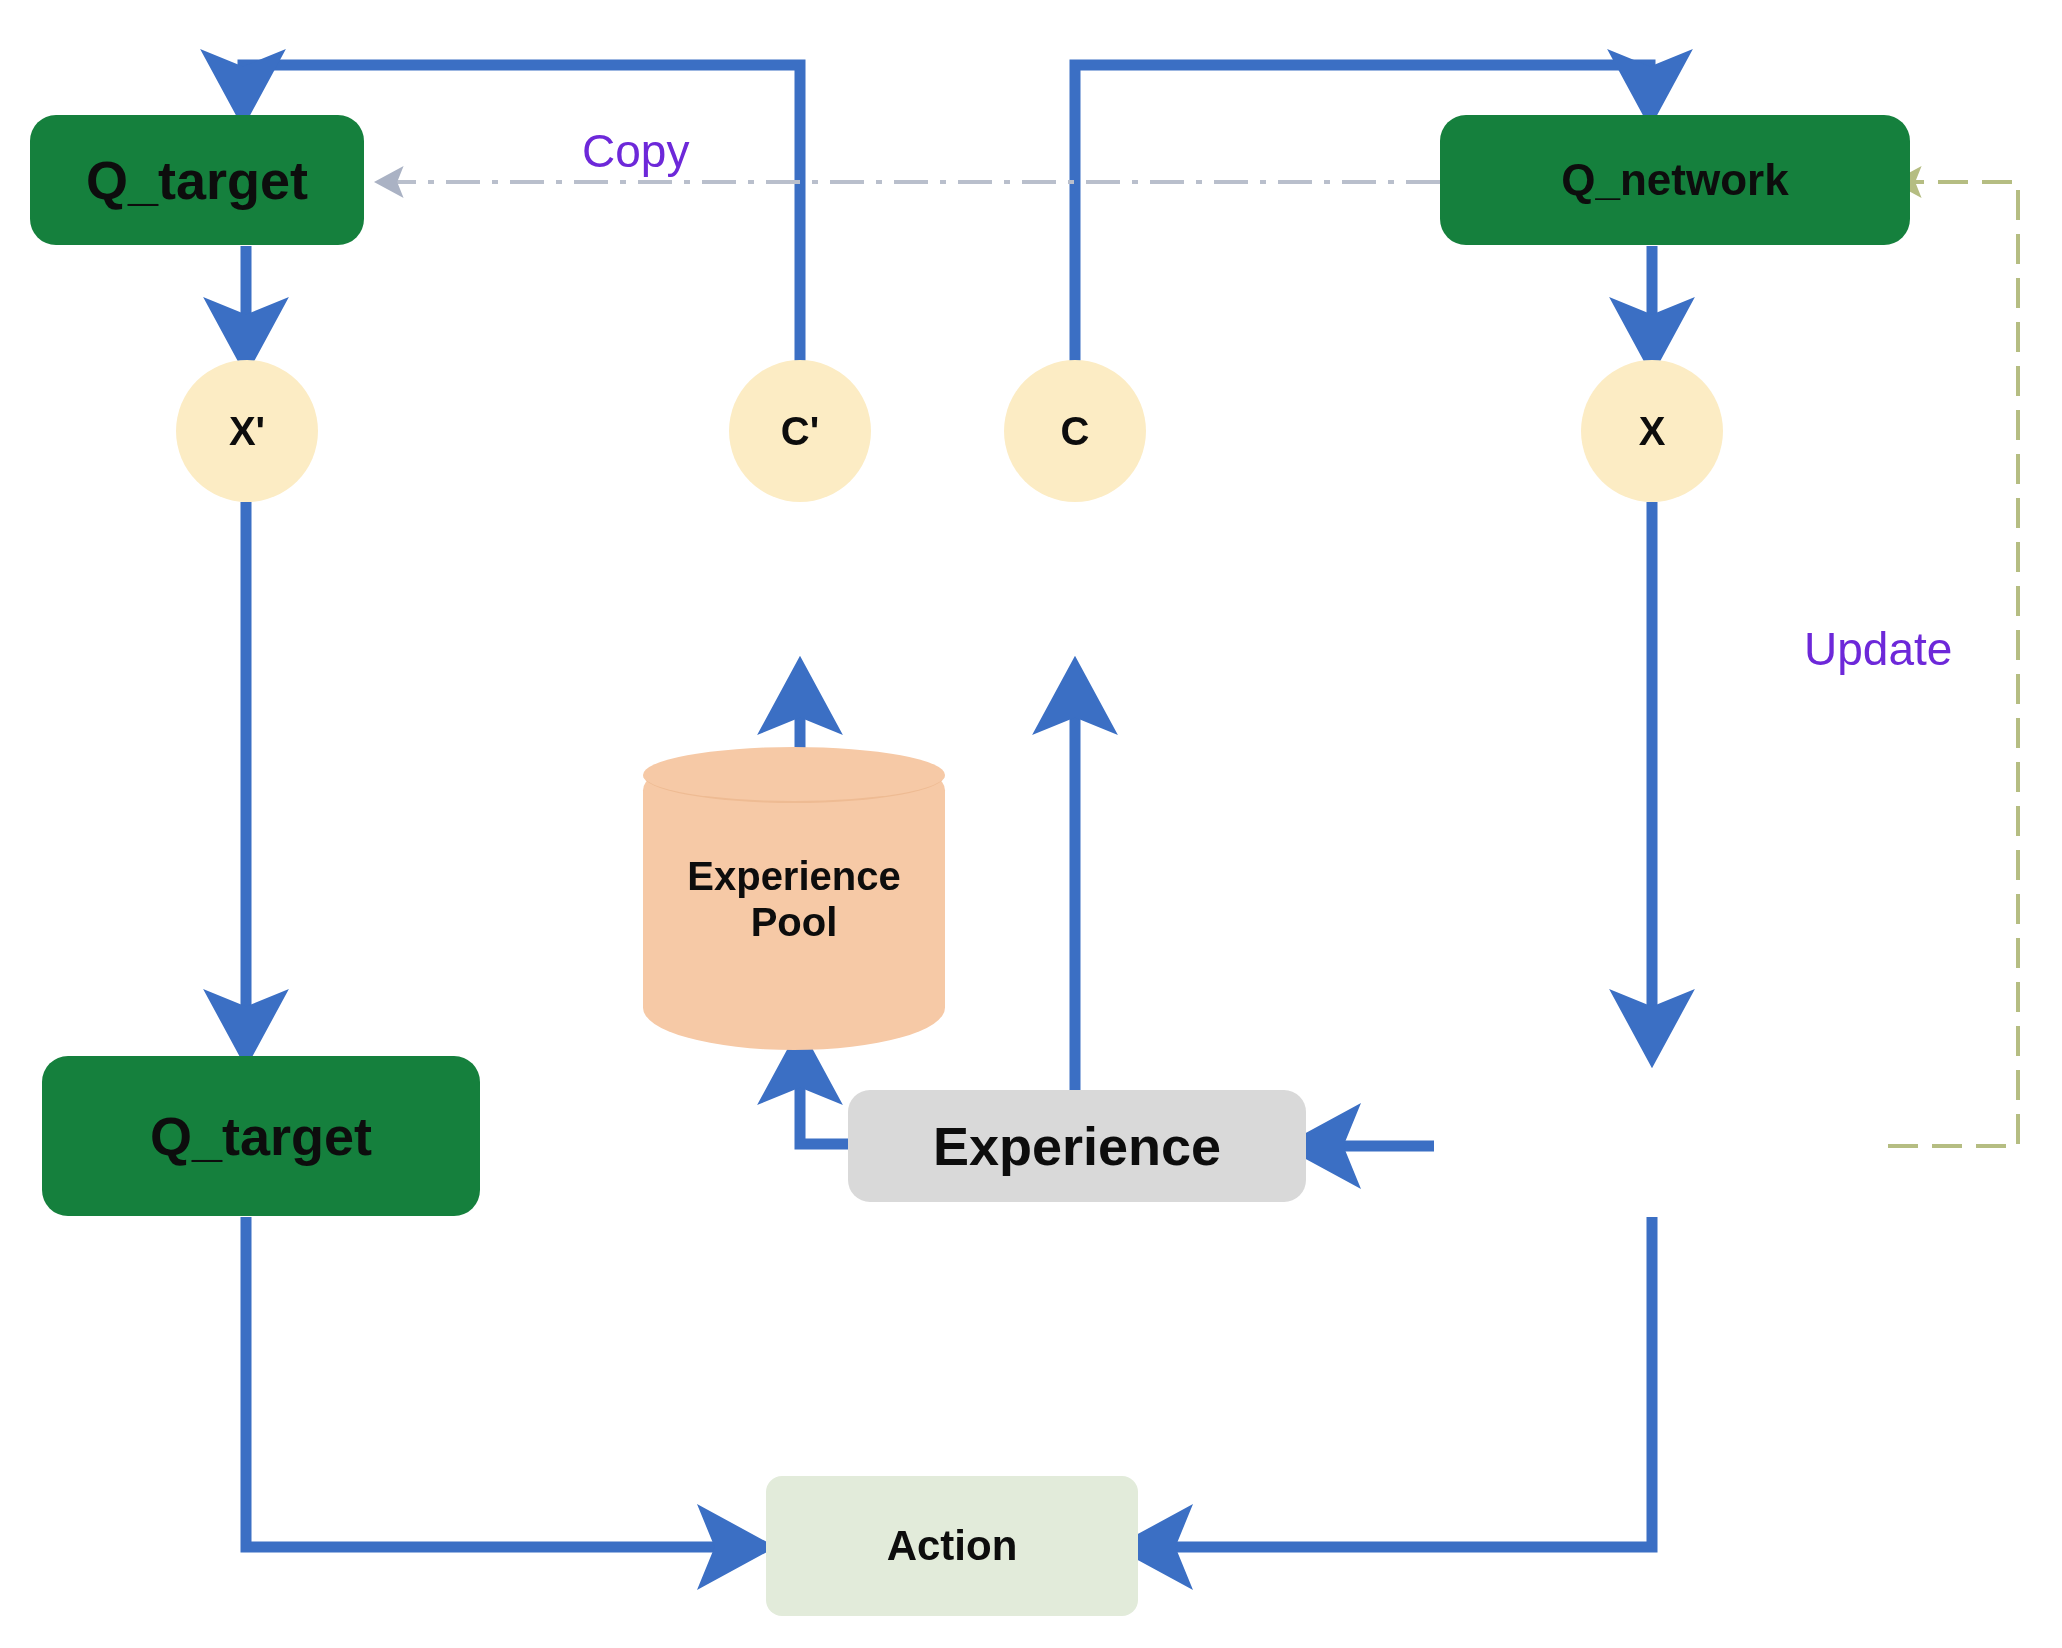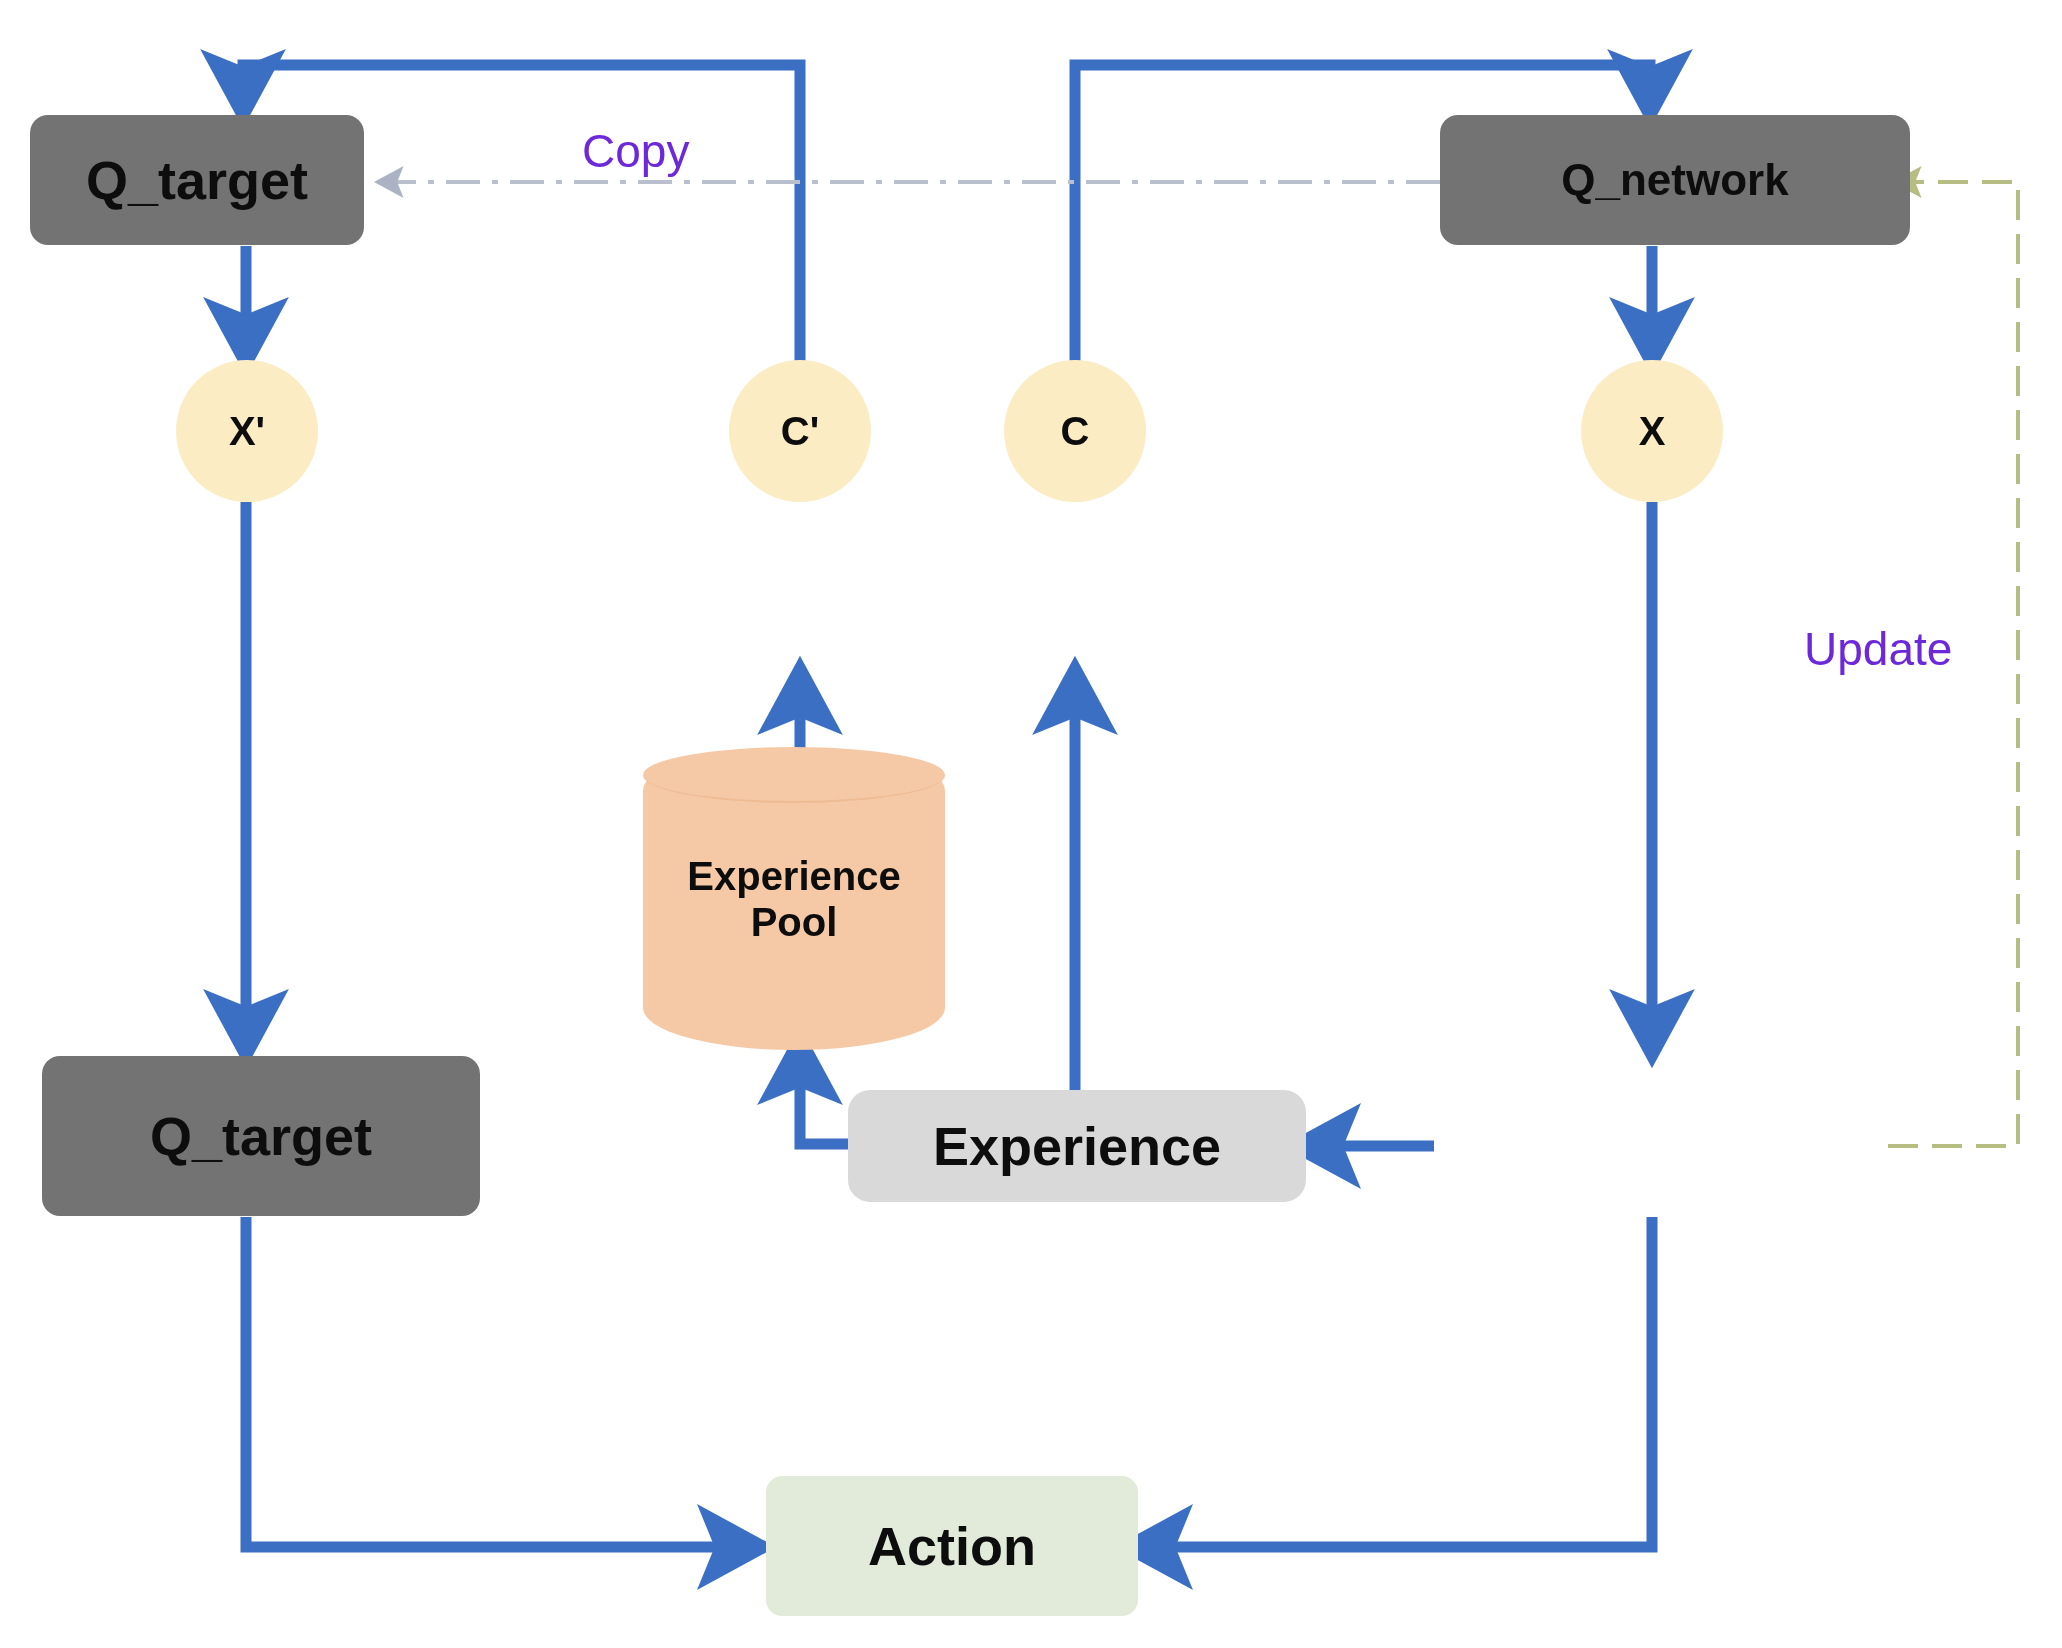--- a/index.html
+++ b/index.html
@@ -29,22 +29,21 @@
     align-items: center;
     justify-content: center;
     text-align: center;
     color: #0d0d0d;
   }
   .box {
     border-radius: 26px;
     font-weight: bold;
   }
   .box-blue {
-    background: #737373;
-    border-radius: 18px;
+    background: #15803d;
   }
   .box-grey {
     background: #d9d9d9;
   }
   .box-green {
     background: #e2ebda;
   }
   .circle {
     border-radius: 50%;
     background: #fcecc4;
@@ -160,21 +159,21 @@
 
   <div class="node box box-grey" style="left:848px; top:1090px; width:458px; height:112px; font-size:54px; border-radius:22px;">
     <span>Experience</span>
   </div>
 
   <div class="node box box-blue" style="left:42px; top:1056px; width:438px; height:160px; font-size:54px;">
     <span>Q_target</span>
   </div>
 
 
-  <div class="node box box-green" style="left:766px; top:1476px; width:372px; height:140px; font-size:54px; border-radius:16px;">
+  <div class="node box box-green" style="left:766px; top:1476px; width:372px; height:140px; font-size:42px; border-radius:16px;">
     <span>Action</span>
   </div>
 
   <div class="edge-label" style="left:582px; top:124px; font-size:46px;">Copy</div>
 
   <div class="edge-label" style="left:1804px; top:622px; font-size:46px;">Update</div>
 
 </div>
 
 </body></html>

